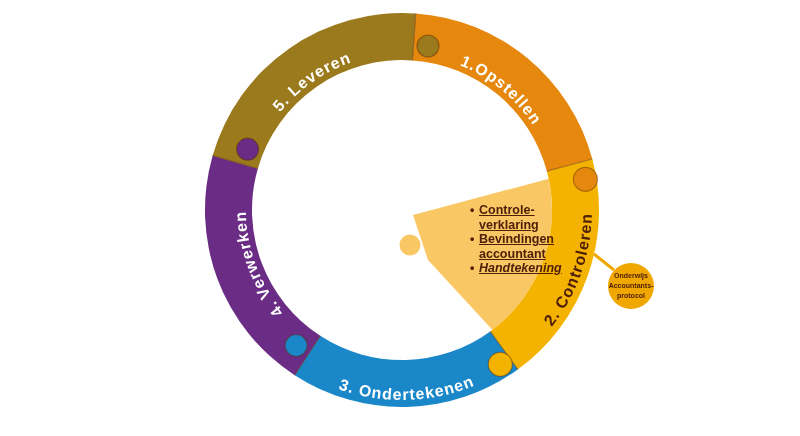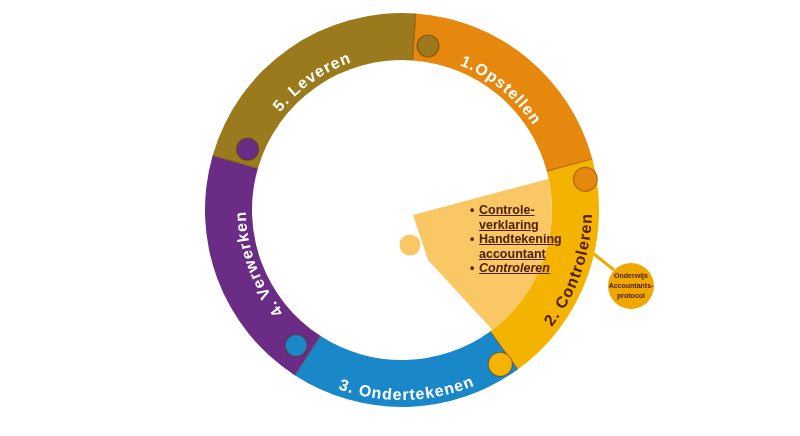--- a/index.html
+++ b/index.html
@@ -84,25 +84,25 @@
       <line x1="594" y1="254" x2="614" y2="270" stroke="#F0A800" stroke-width="3"></line>
     </svg>
 
   <div class="bullets" style="color: rgb(79, 32, 7);">
     <div class="bullet-item">
       <span class="bullet-marker">•</span>
       <span class="bullet-text">Controle-verklaring</span>
     </div>
     <div class="bullet-item">
       <span class="bullet-marker">•</span>
-      <span class="bullet-text">Handtekening accountant</span>
+      <span class="bullet-text">Bevindingen accountant</span>
     </div>
     <div class="bullet-item">
       <span class="bullet-marker">•</span>
-      <span class="bullet-text italic">Controleren</span>
+      <span class="bullet-text italic">Handtekening</span>
     </div>
   </div>
 
   <div class="callout" style="background: rgb(240, 168, 0); color: rgb(79, 32, 7);">
     <span>Onderwijs</span>
     <span>Accountants-</span>
     <span>protocol</span>
   </div>
 
 </div>

